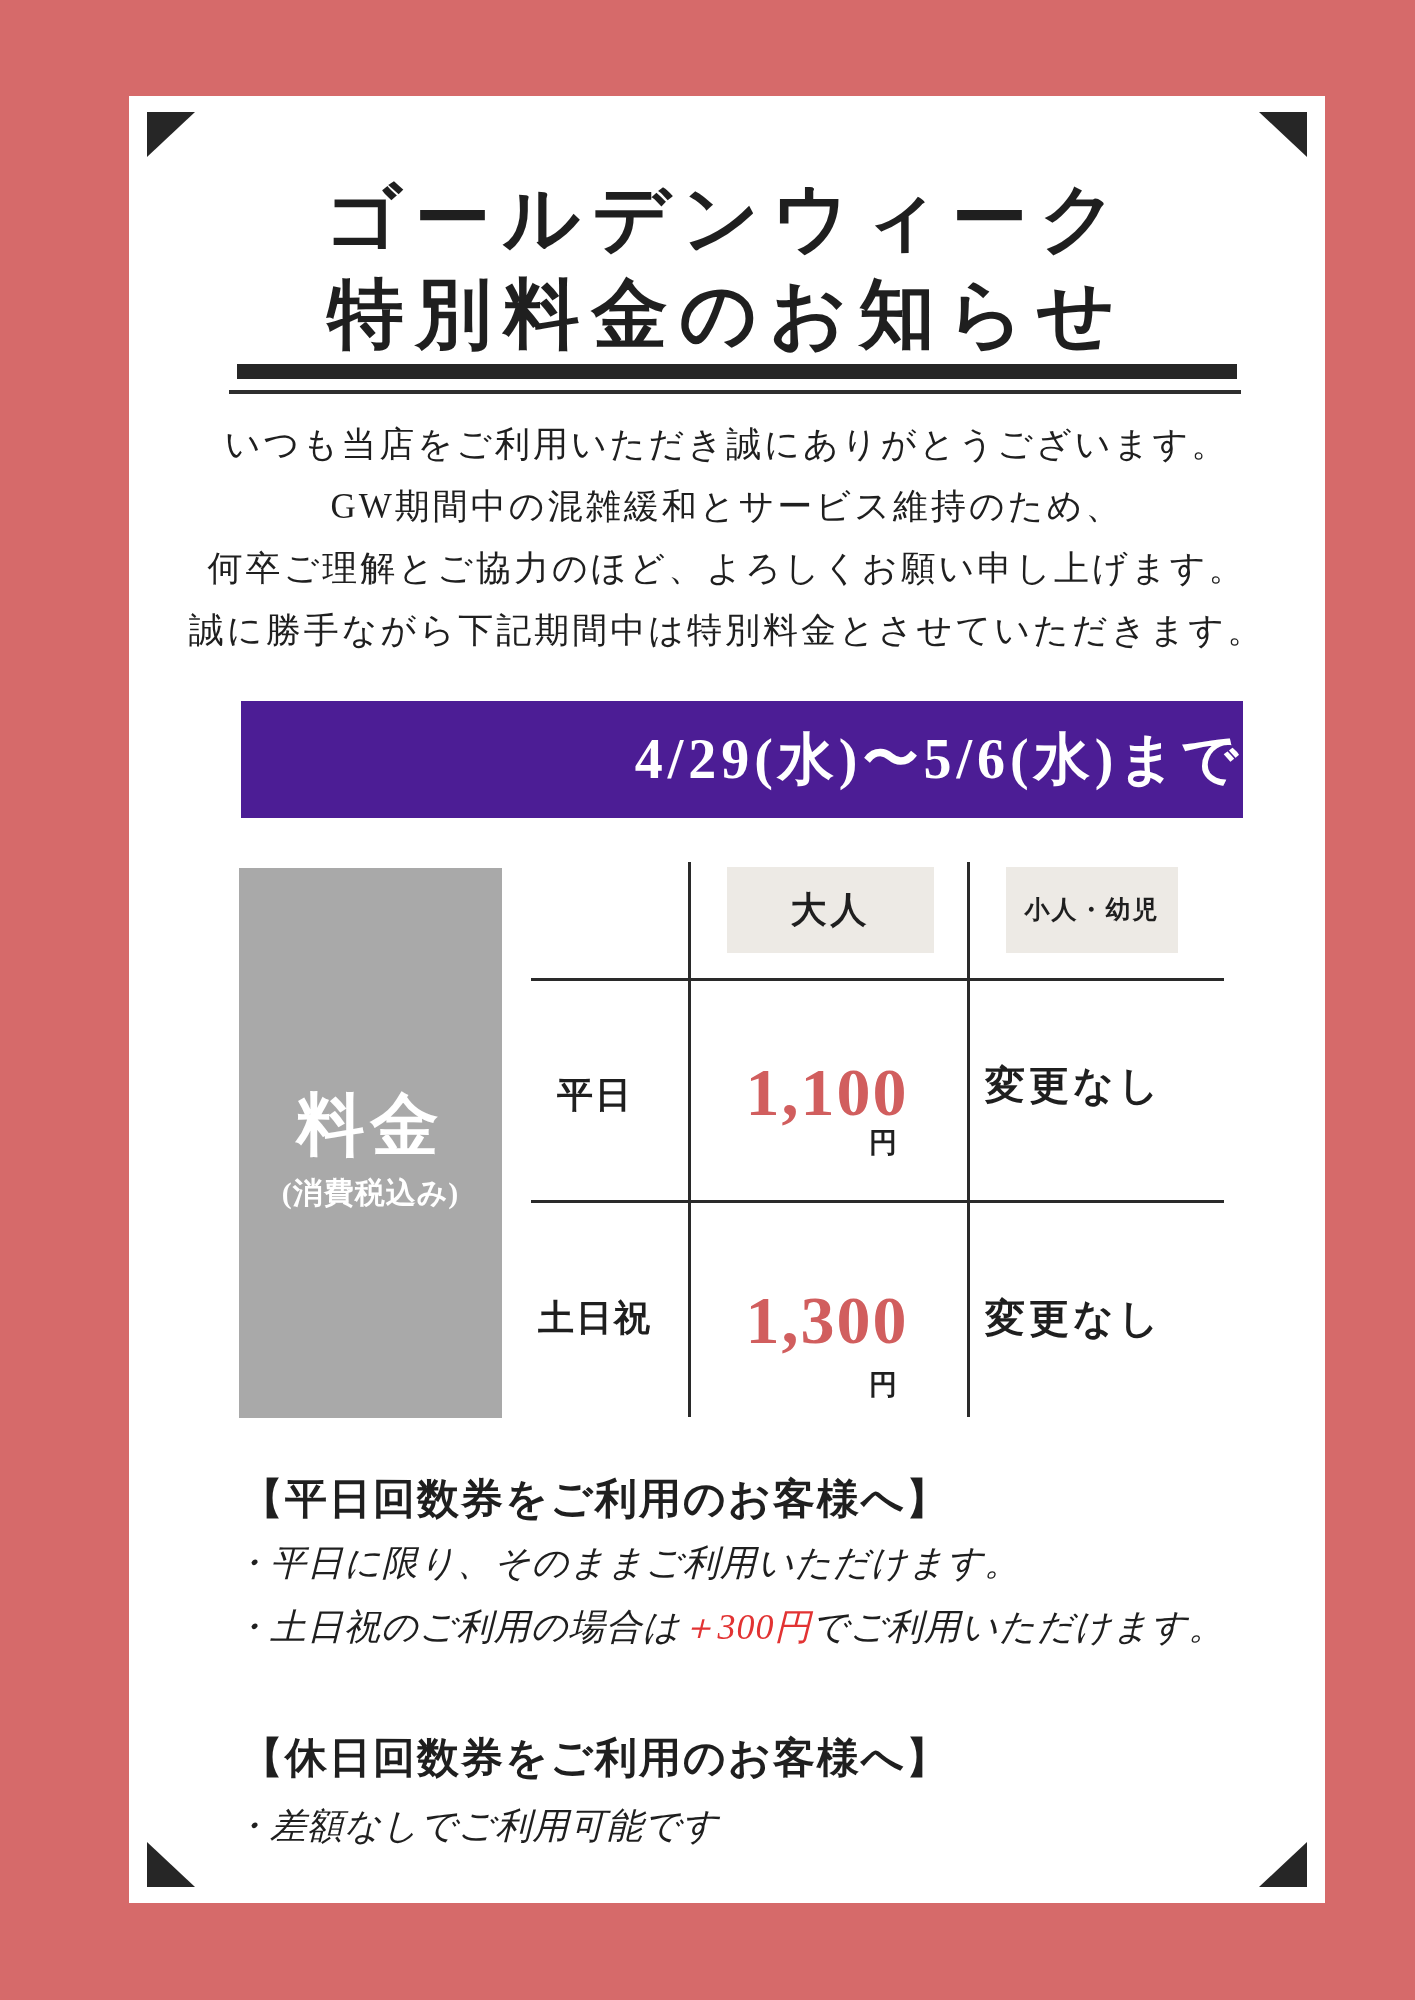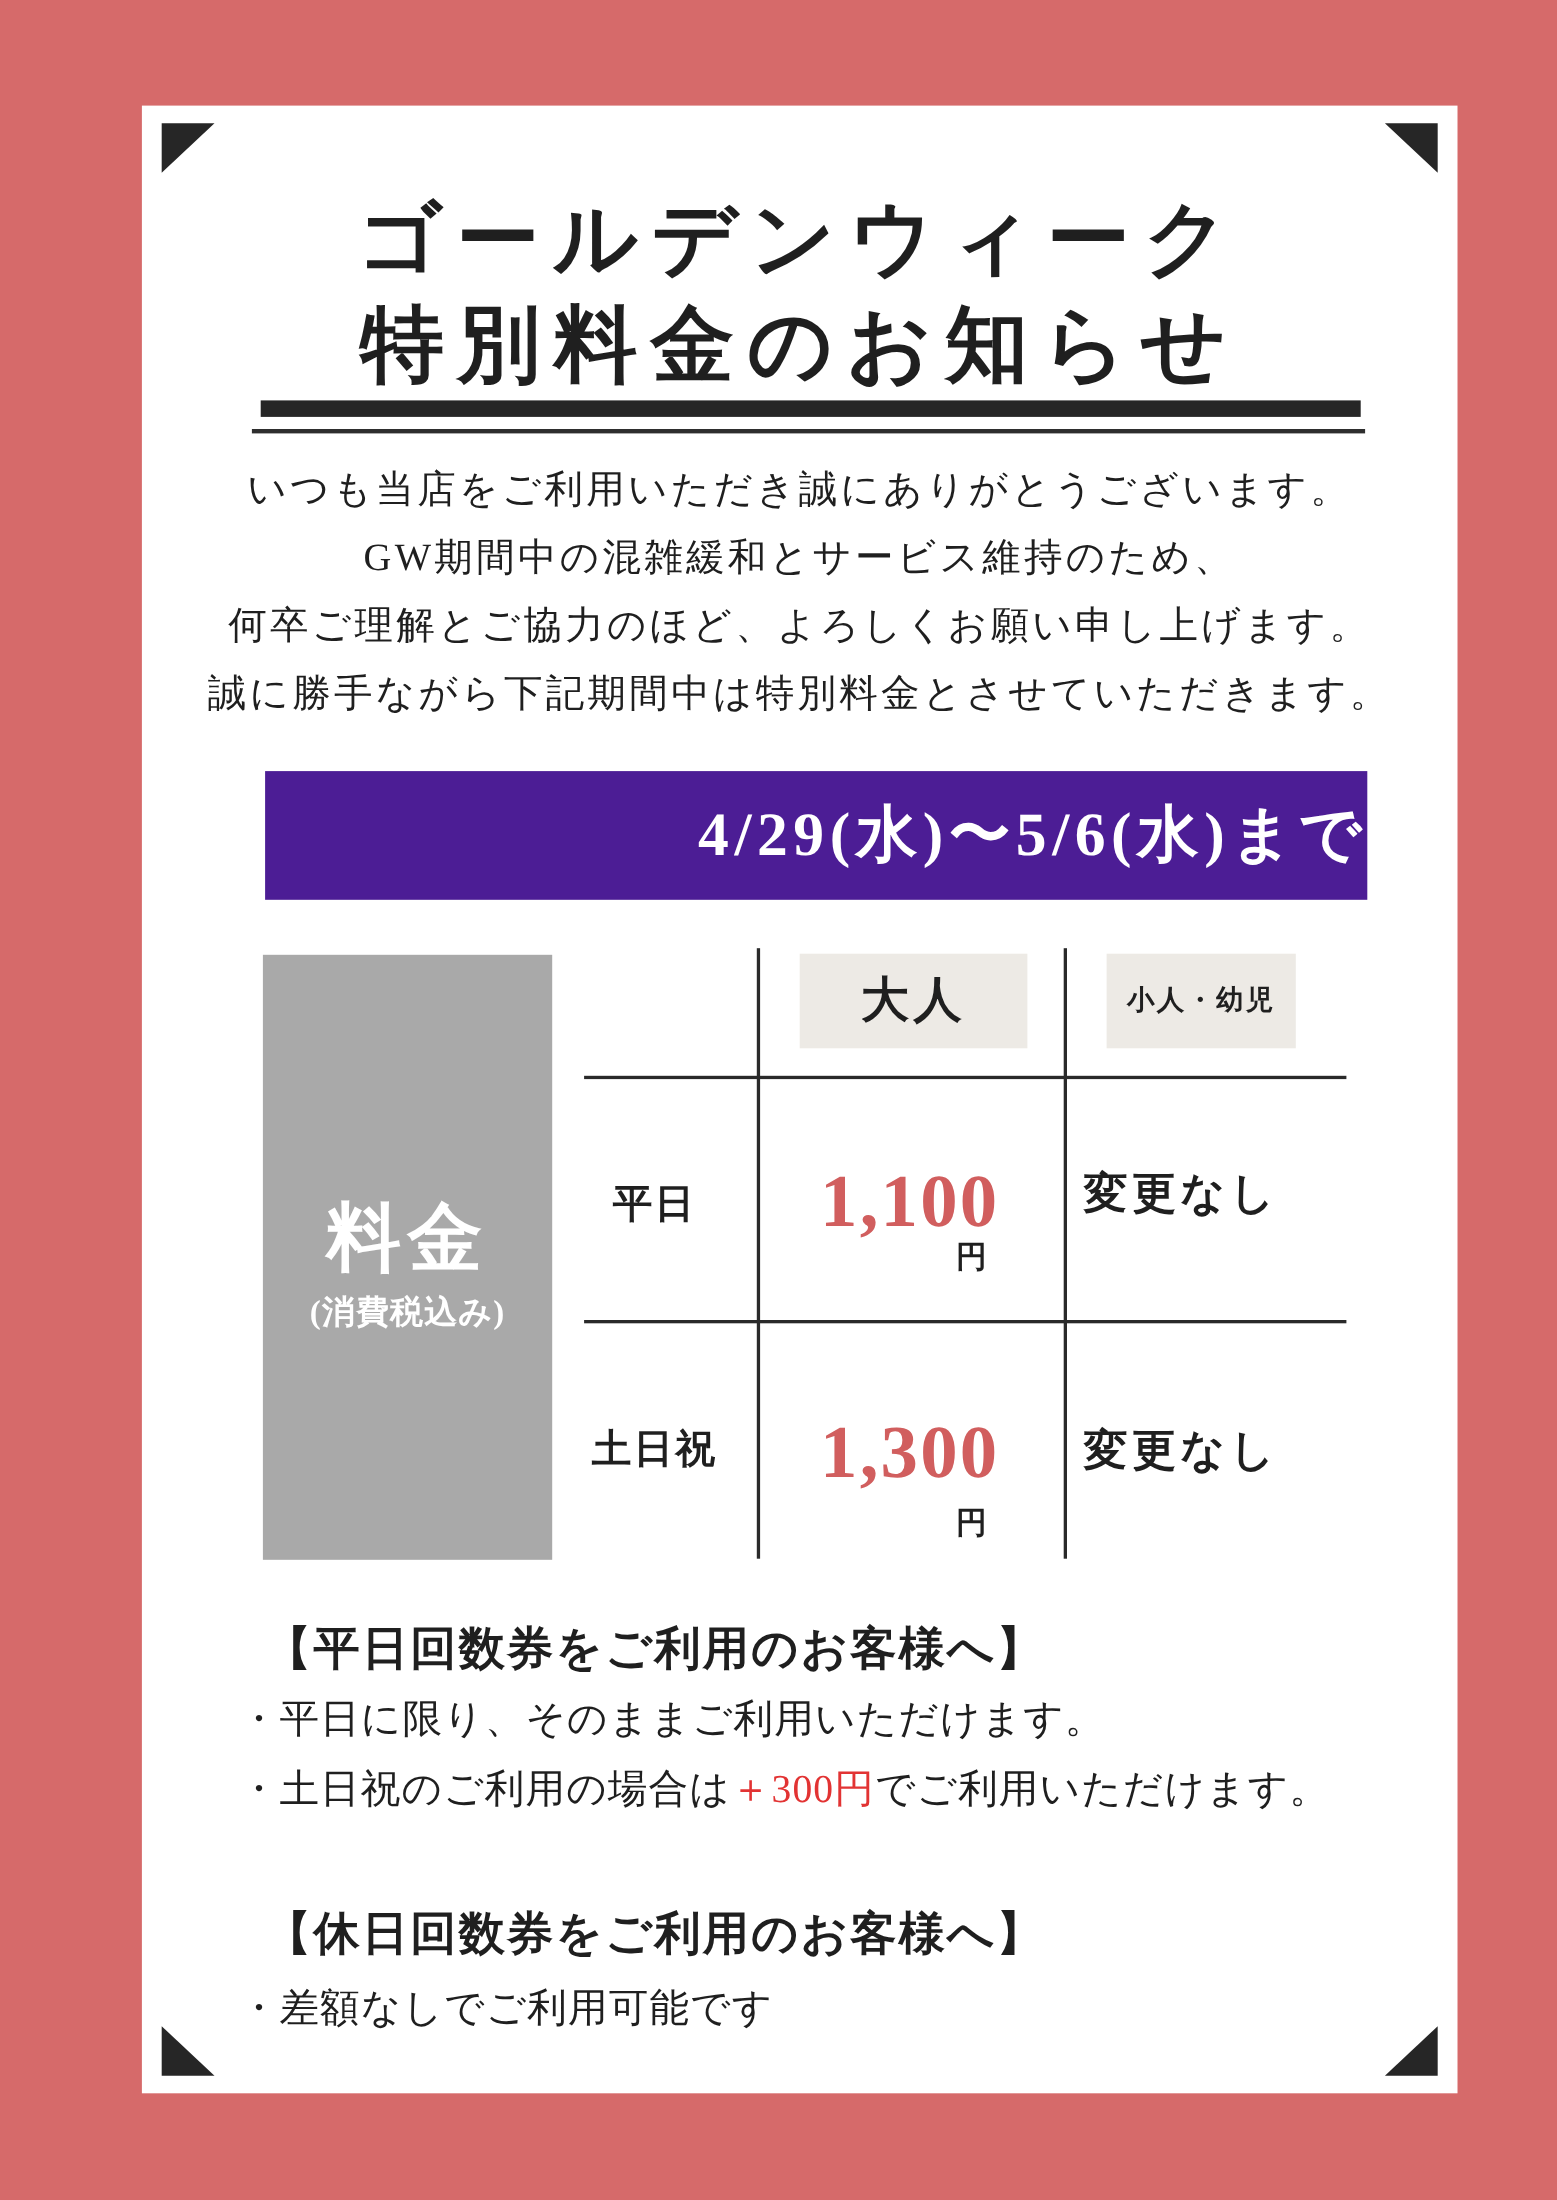--- a/index.html
+++ b/index.html
@@ -55,21 +55,21 @@
   .vline1 { left:449px; }
   .vline2 { left:728px; }
   .hline { position:absolute; left:292px; width:693px; height:3px; background:#2a2a2a; }
   .hline1 { top:116px; }
   .hline2 { top:338px; }
 
   .chip {
     position:absolute; top:5px; height:86px;
     background:#edeae5; text-align:center; font-weight:bold; white-space:nowrap;
   }
-  .chip-adult { left:488px; width:207px; font-size:44px; line-height:86px; letter-spacing:4px; }
+  .chip-adult { left:488px; width:207px; font-size:36px; line-height:86px; letter-spacing:4px; }
   .chip-child { left:767px; width:172px; font-size:25px; line-height:86px; letter-spacing:2px; }
 
   .cc { position:absolute; transform:translate(-50%,-50%); white-space:nowrap; }
   .row-label   { font-size:36px; font-weight:bold; letter-spacing:2px; }
   .price       { font-size:68px; font-weight:bold; letter-spacing:2px; color:#d15e5e; }
   .price-unit  { font-size:28px; font-weight:bold; color:#1f1f1f; }
   .child-value { font-size:40px; font-weight:bold; letter-spacing:4px; }
 
   .pos-label-weekday  { left:356px; top:233px; }
   .pos-price-weekday  { left:588px; top:230px; }
@@ -78,22 +78,22 @@
   .pos-label-weekend  { left:356px; top:456px; }
   .pos-price-weekend  { left:588px; top:458px; }
   .pos-unit-weekend   { left:644px; top:523px; }
   .pos-child-weekend  { left:835px; top:456px; }
 
   .note-heading {
     position:absolute; left:112px; transform:translateY(-50%);
     font-size:42px; font-weight:bold; letter-spacing:2px; white-space:nowrap;
   }
   .note-bullet {
-    position:absolute; left:88px; transform:translateY(-50%);
-    font-size:36px; letter-spacing:1px; white-space:nowrap;
+    position:absolute; left:104px; transform:translateY(-50%);
+    font-size:36px; letter-spacing:1px; white-space:nowrap;font-style:italic;
   }
   .pos-note1-heading { top:1403px; }
   .pos-note1-b1      { top:1467px; }
   .pos-note1-b2      { top:1531px; }
   .pos-note2-heading { top:1662px; }
   .pos-note2-b1      { top:1730px; }
   .hl-red { color:#e23333; }
 </style>
 </head>
 <body>

